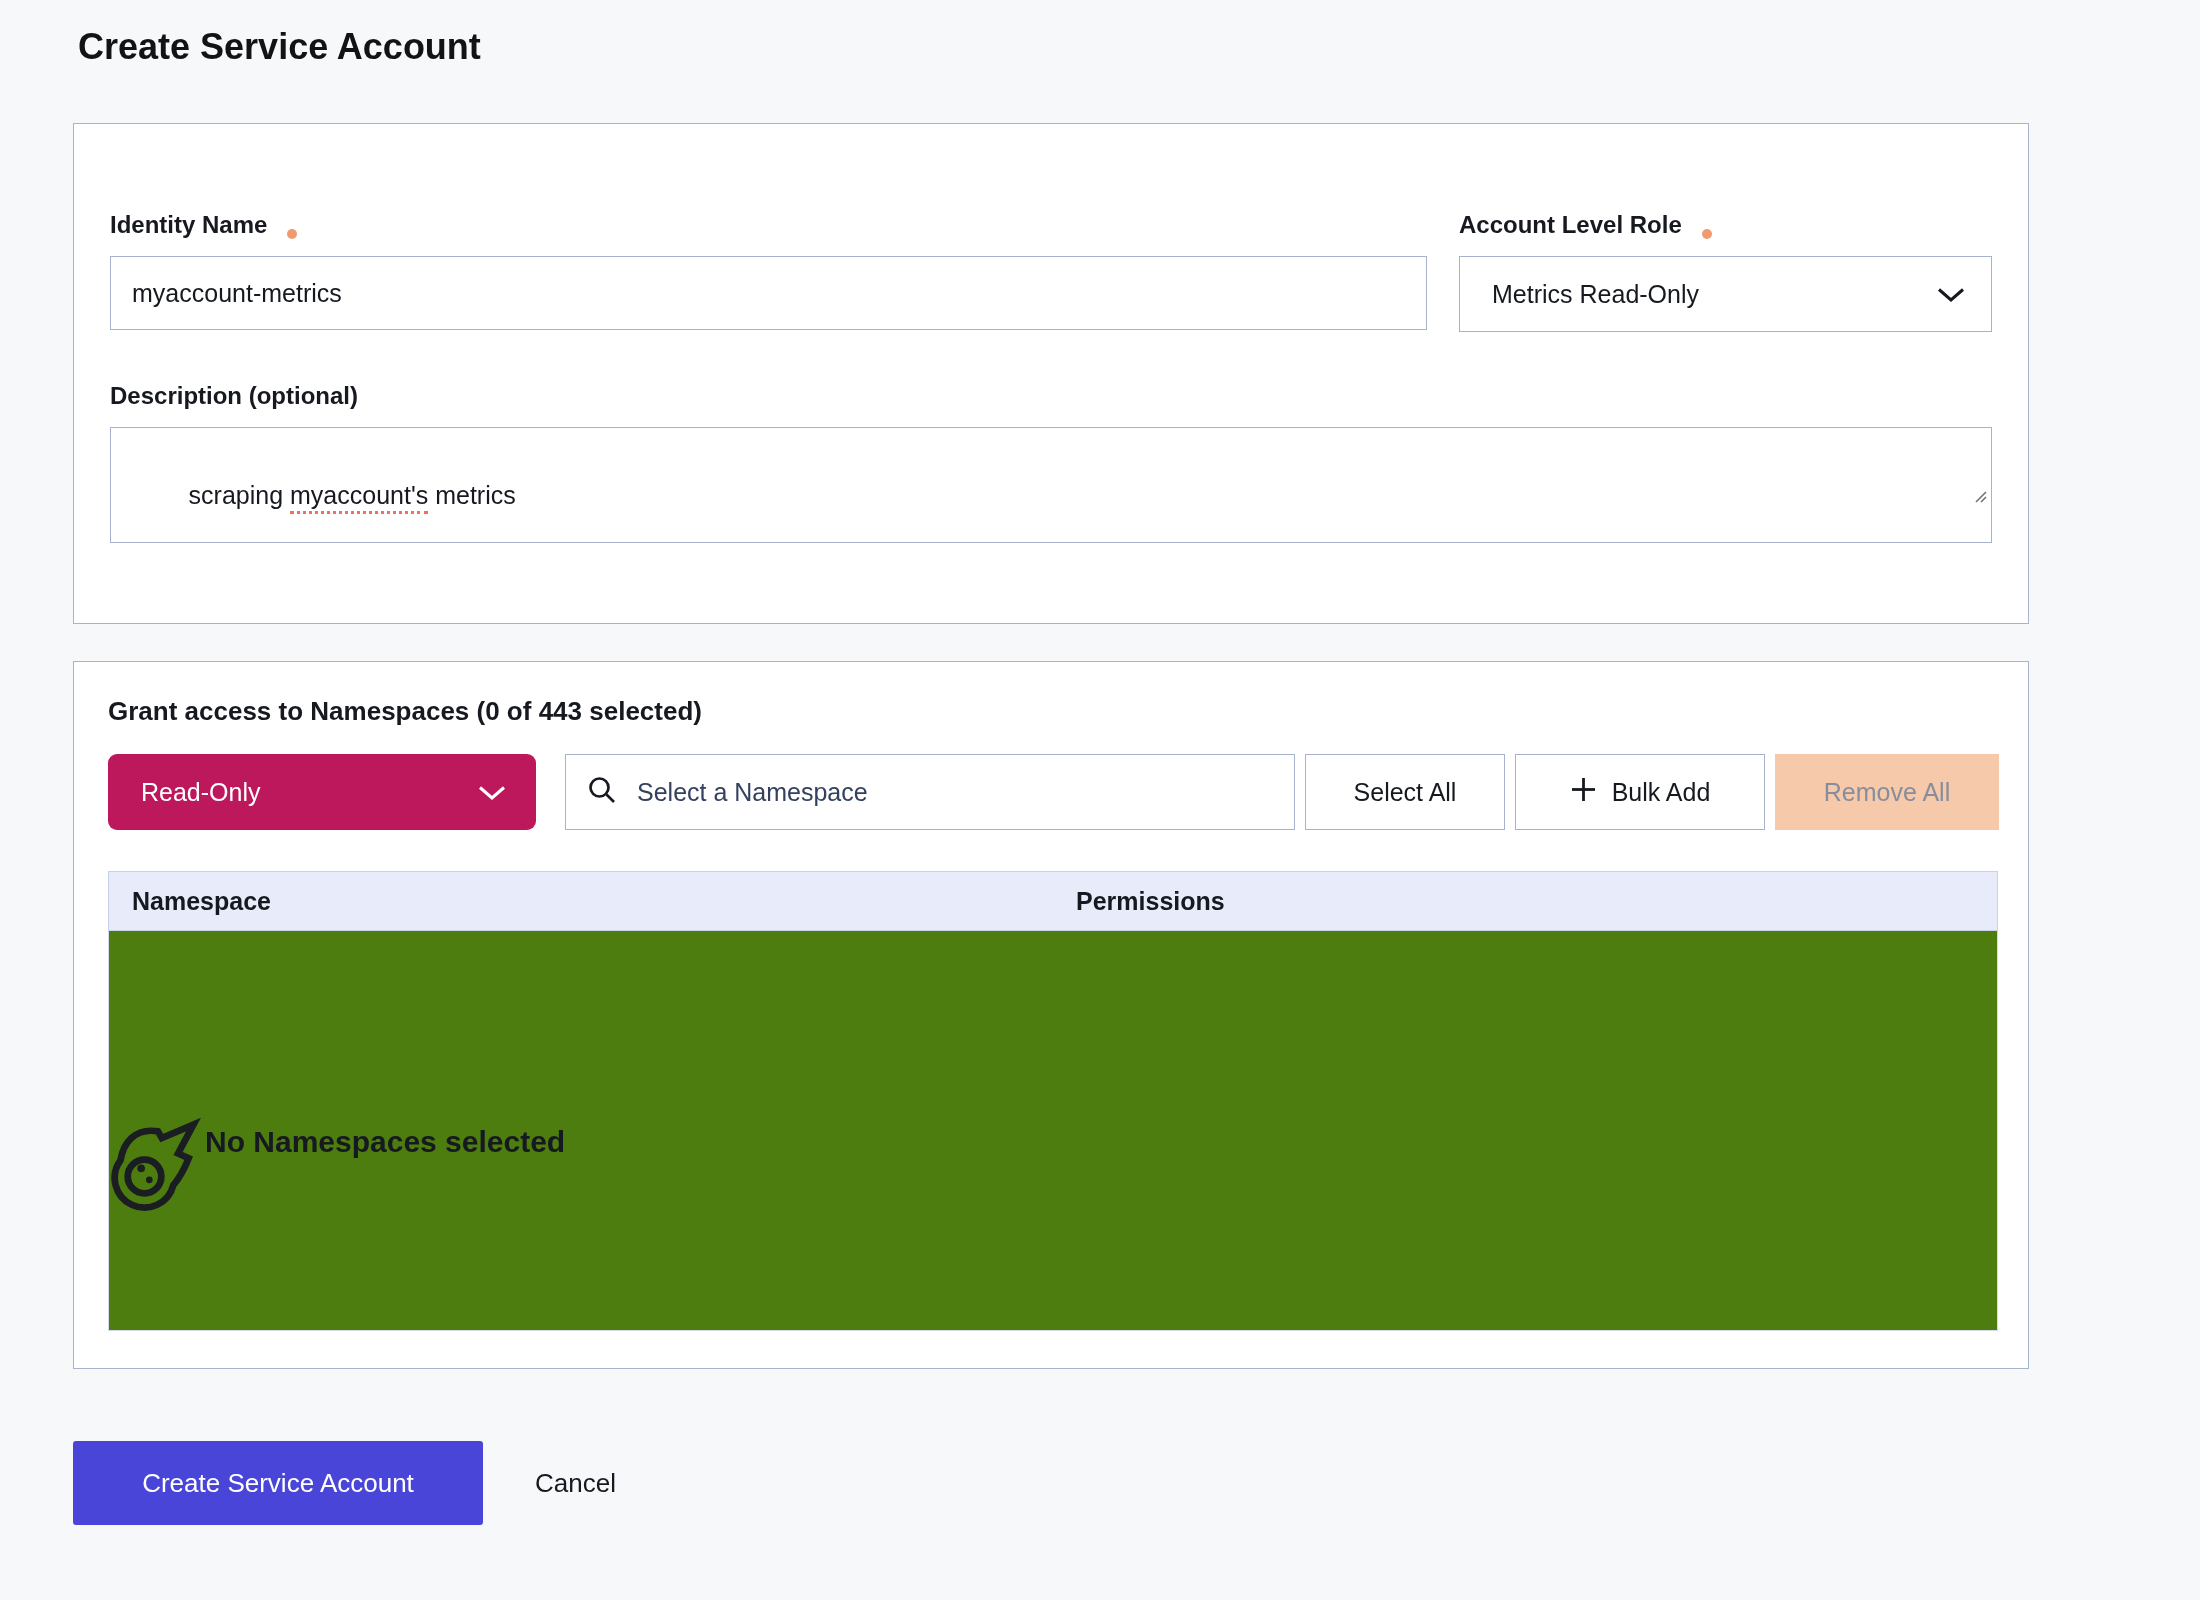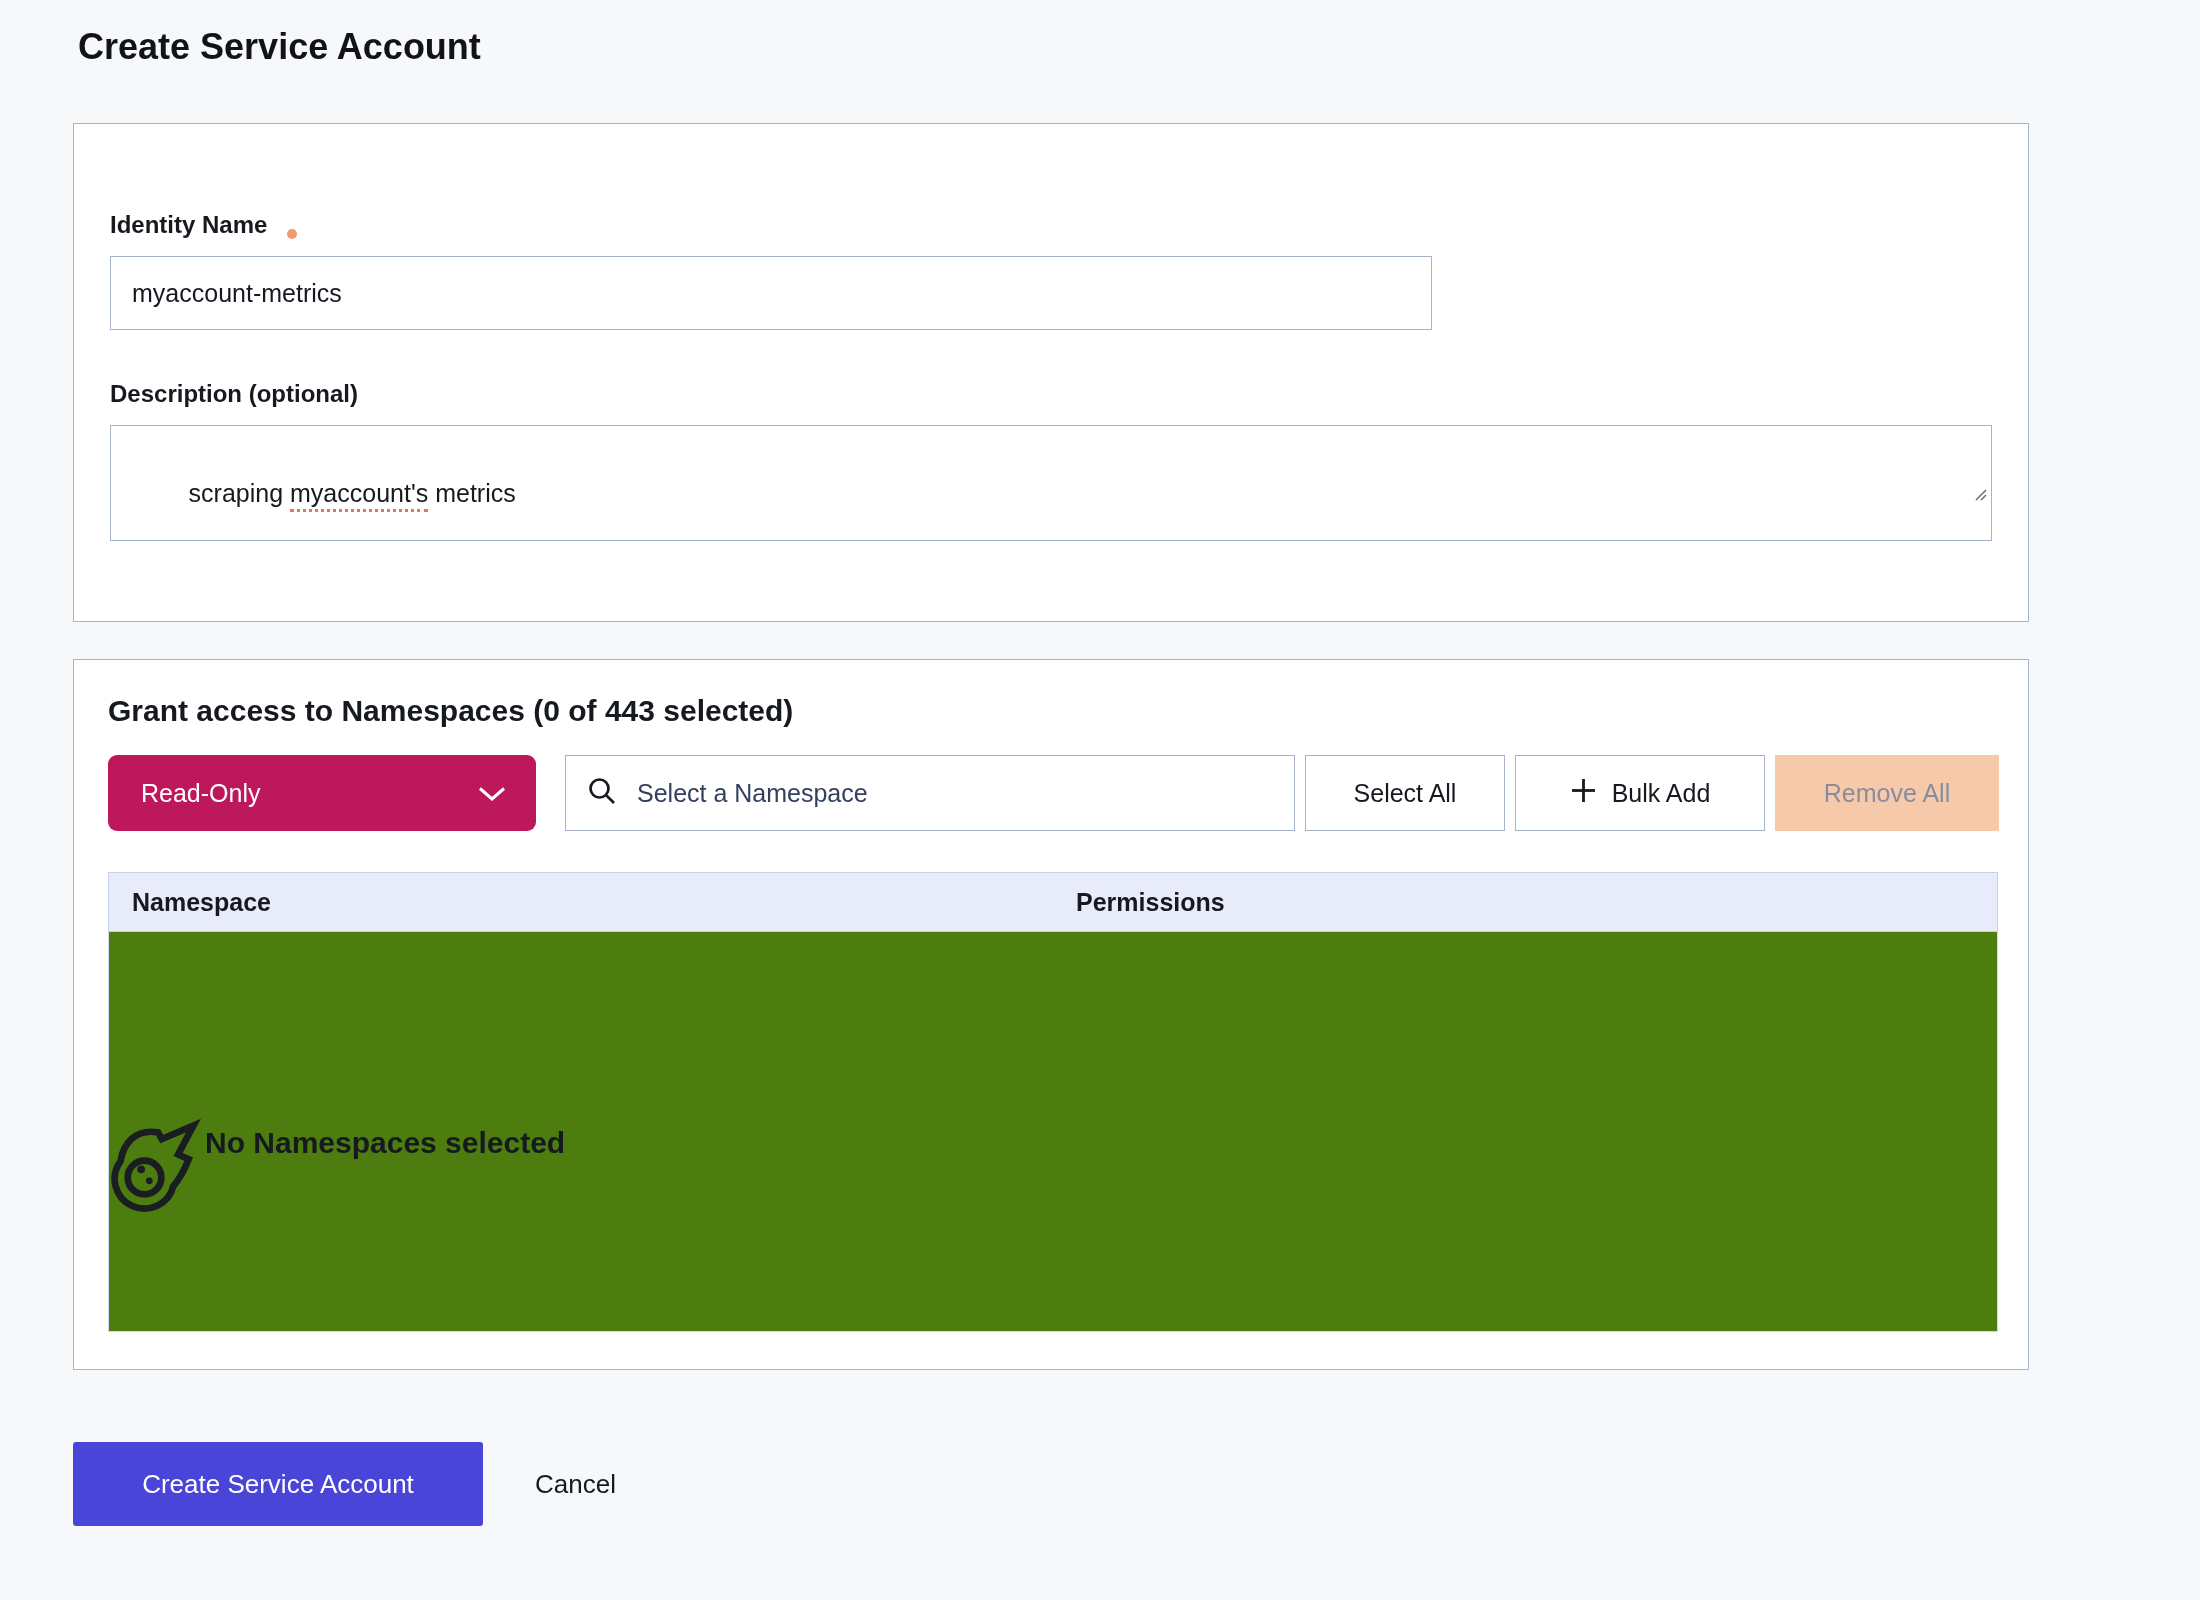--- a/index.html
+++ b/index.html
@@ -48,21 +48,21 @@
     position: relative;
     width: 100%; height: 116px;
     border: 1px solid #a7b2cc; background: #fff;
     font-size: 25px; padding: 24px 40px 24px 22px;
     white-space: pre-wrap;
   }
   .misspelled { border-bottom: 3px dotted #f0705c; padding-bottom: 2px; }
   .resize-grip { position: absolute; right: 3px; bottom: 3px; }
 
   .card-namespaces { margin-top: 37px; padding: 34px 30px 37px 34px; }
-  .section-heading { font-size: 30px; font-weight: 700; }
+  .section-heading { font-size: 26px; font-weight: 700; }
   .controls-row { display: flex; margin-top: 27px; height: 76px; }
   .role-dropdown {
     width: 428px; flex: none;
     background: #be185d; color: #ffffff;
     display: flex; align-items: center; justify-content: space-between;
     padding: 0 30px 0 33px; font-size: 25px;
     border: none; border-radius: 9px; cursor: pointer;
     font-family: "Liberation Sans", sans-serif;
   }
   .search-box {
@@ -128,20 +128,34 @@
   <div class="card card-form">
     <div class="form-row">
       <div class="field-identity">
         <div class="field-label">
           <span>Identity Name</span>
           <span class="req-dot"></span>
         </div>
         <input class="text-input" type="text" value="myaccount-metrics" style="">
       </div>
 
+      <div class="field-role">
+        <div class="field-label">
+          <span>Account Level Role</span>
+          <span class="req-dot"></span>
+        </div>
+        <div class="select-box">
+          <span>Metrics Read-Only</span>
+          <span>
+            <svg width="28" height="16" viewBox="0 0 28 16">
+                <polyline points="2,2.5 14,13 26,2.5" fill="none" stroke="#16191f" stroke-width="3"></polyline>
+              </svg>
+          </span>
+        </div>
+      </div>
     </div>
 
     <div class="field-description">
       <div class="field-label">
         <span>Description (optional)</span>
       </div>
       <div class="textarea-box">
         <span>scraping </span><span class="misspelled">myaccount's</span><span> metrics</span>
         <span class="resize-grip">
           <svg width="15" height="15" viewBox="0 0 15 15">

